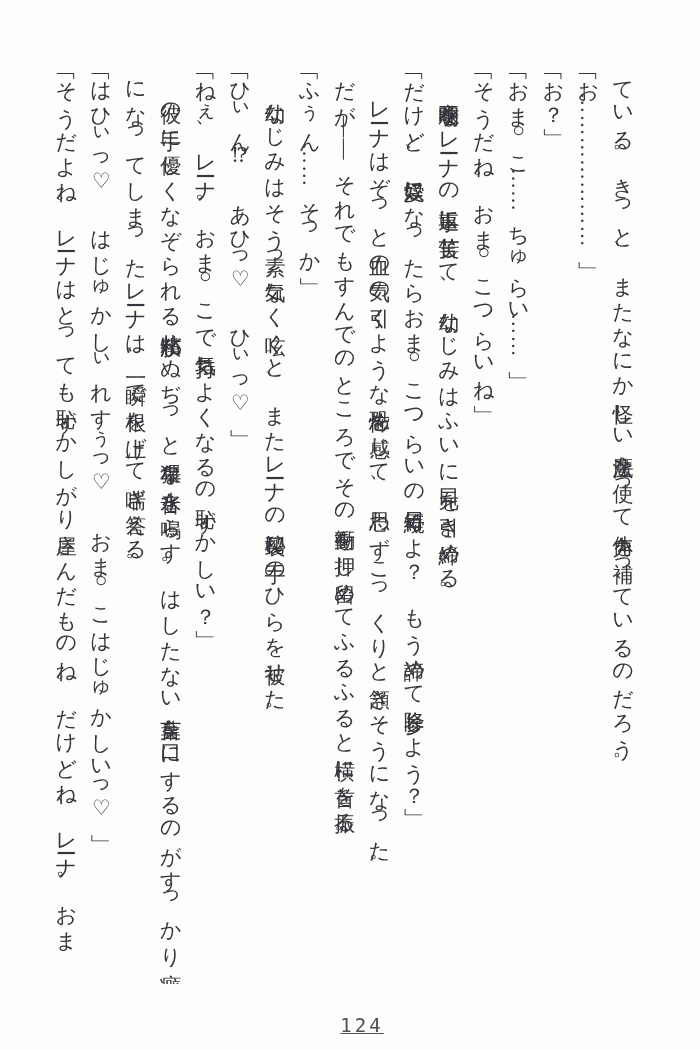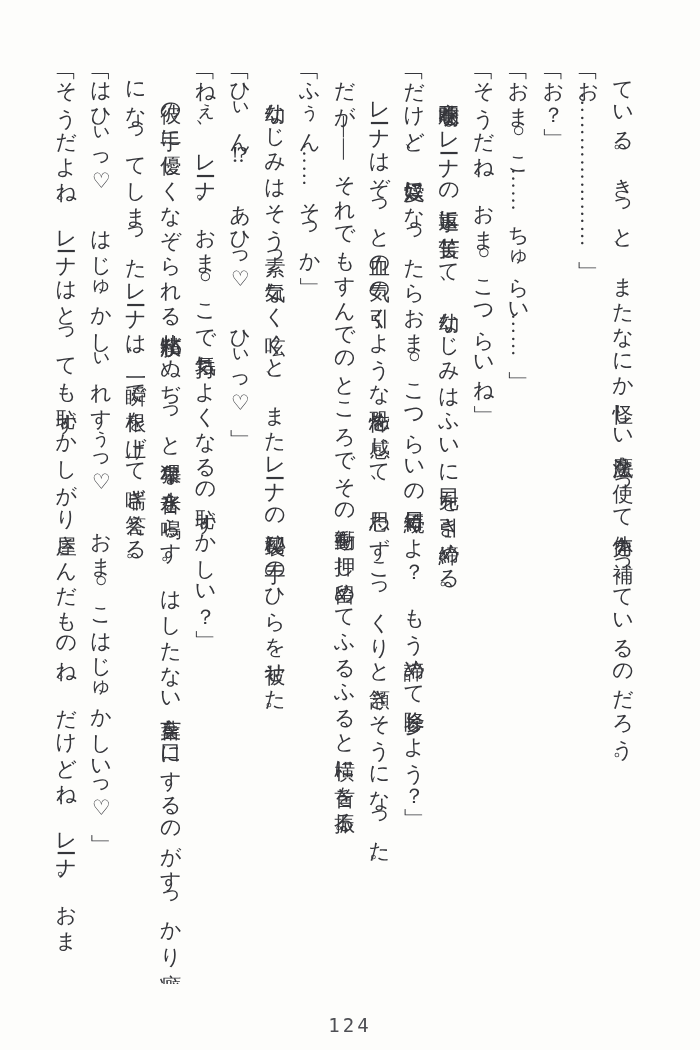--- a/index.html
+++ b/index.html
@@ -32,27 +32,28 @@
     margin: 0;
     padding: 0;
     text-indent: 0;
   }
   .text-flow p.ind {
     text-indent: 1em;
   }
   .page-number {
     position: absolute;
     top: 1014px;
-    left: 300px;
+    left: 312px;
     width: 100px;
     text-align: center;
     font-family: "DejaVu Sans Mono", monospace;
     font-size: 19px;
     letter-spacing: 3px;
     color: #4e4f54;
+    text-decoration: underline;
   }
 </style>
 </head>
 <body>
 
 <div class="page">
   <div class="text-flow">
     <p>ている。きっと、またなにか怪しい魔法を使って体力を補っているのだろう。</p>
     <p>「お…………………」</p>
     <p>「お？」</p>

